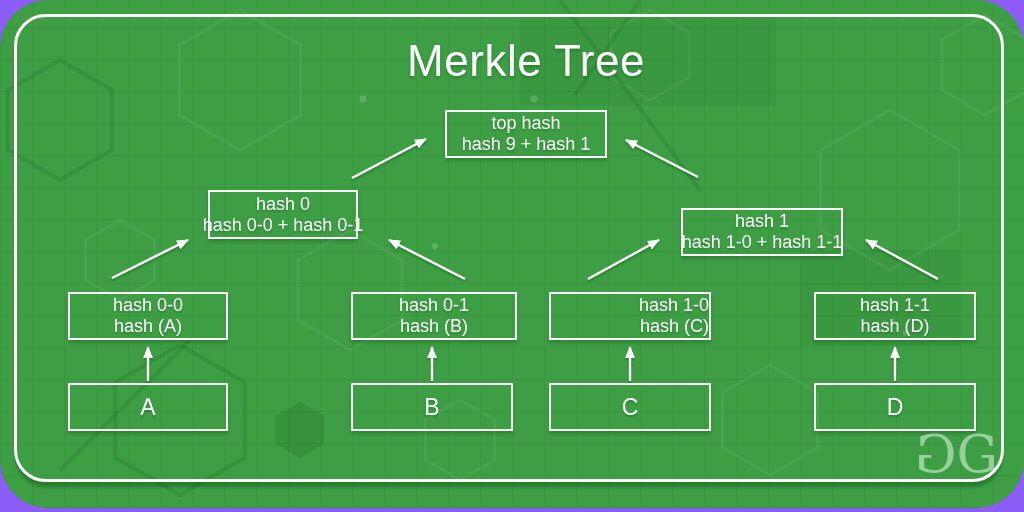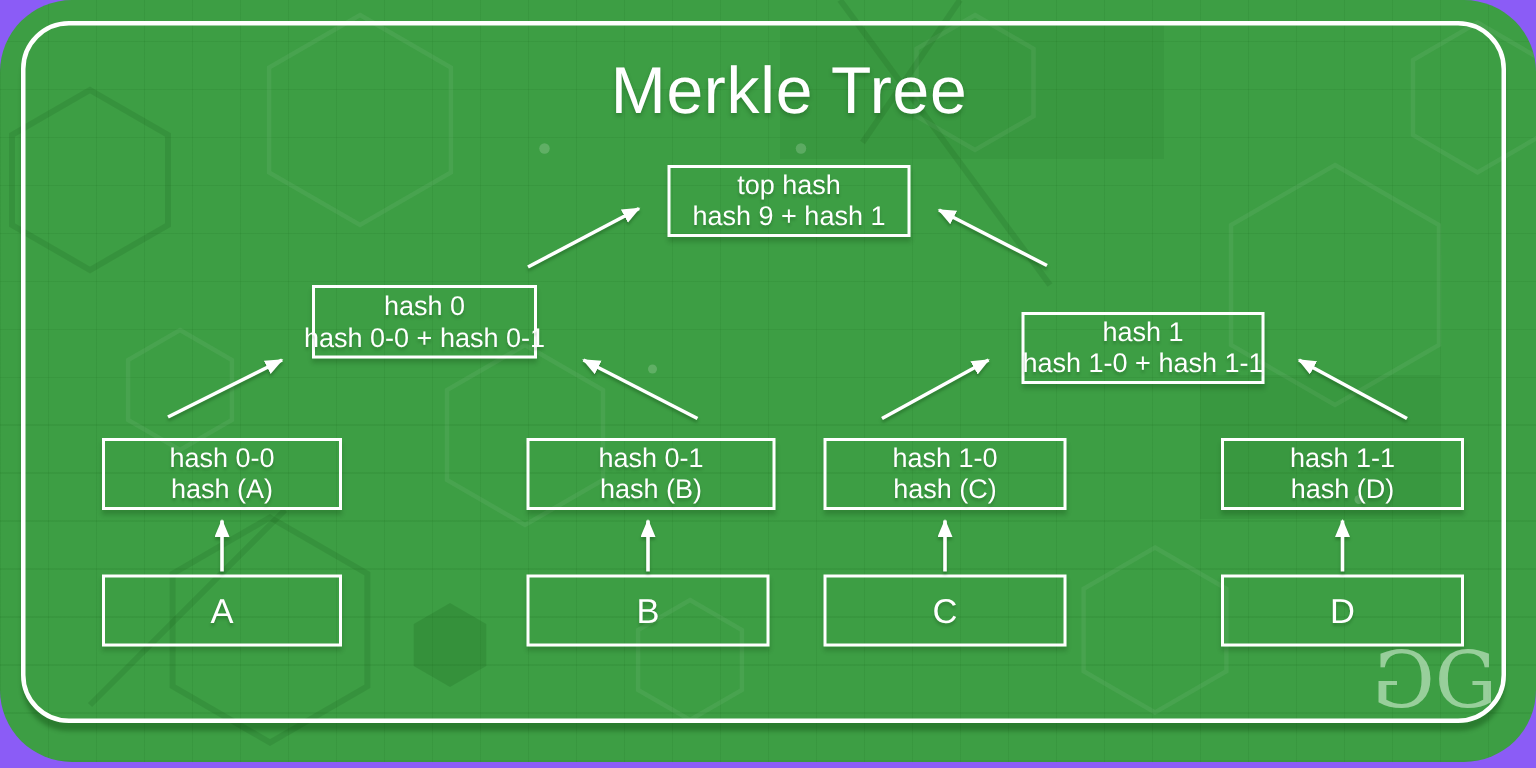--- a/index.html
+++ b/index.html
@@ -47,21 +47,21 @@
     box-shadow:0 3px 3px rgba(0,40,0,0.20);
     background:transparent;
   }
   .box .ln{white-space:nowrap;}
   .leaf{font-size:23px;line-height:23px;}
   #b-root{left:445px;top:110px;width:162px;height:48px;}
   #b-h0  {left:208px;top:190px;width:150px;height:49px;}
   #b-h1  {left:681px;top:192px;width:162px;height:48px;margin-top:16px;}
   #b-h00 {left:68px; top:292px;width:160px;height:48px;}
   #b-h01 {left:351px;top:292px;width:166px;height:48px;}
-  #b-h10 {left:549px;top:292px;width:162px;height:48px;}
+  #b-h10 {left:549px;top:292px;width:162px;height:48px;align-items:flex-end;}
   #b-h11 {left:814px;top:292px;width:162px;height:48px;}
   #b-A   {left:68px; top:383px;width:160px;height:48px;}
   #b-B   {left:351px;top:383px;width:162px;height:48px;}
   #b-C   {left:549px;top:383px;width:162px;height:48px;}
   #b-D   {left:814px;top:383px;width:162px;height:48px;}
   .arrows{
     position:absolute;left:0;top:0;
     filter:drop-shadow(0 2px 1px rgba(0,40,0,0.28));
   }
   .watermark{

